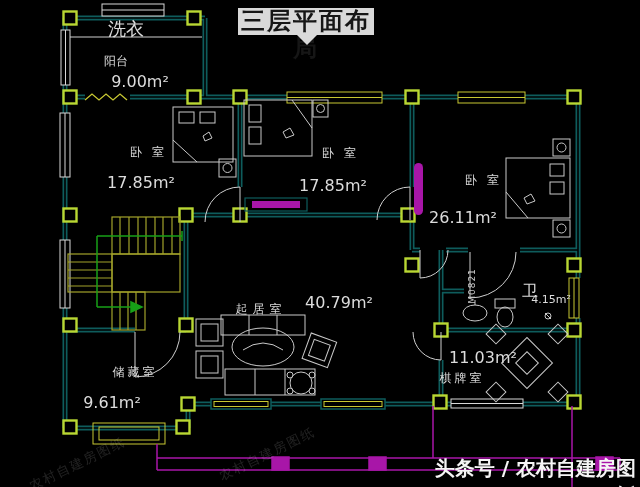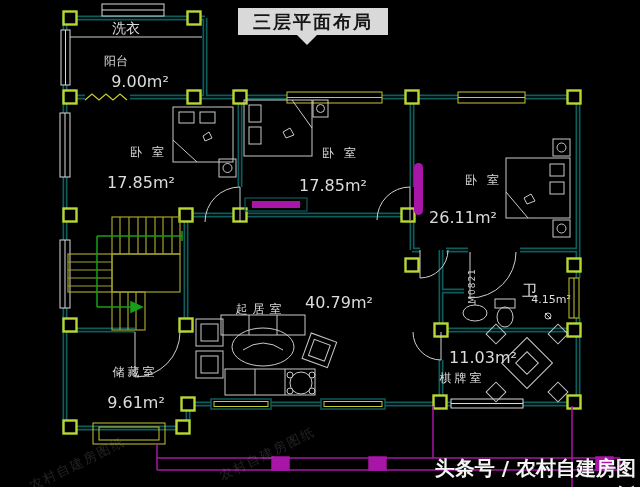--- a/index.html
+++ b/index.html
@@ -1,24 +1,24 @@
 <!DOCTYPE html>
 <html><head>
 <meta charset="utf-8">
 <style>
   html,body{margin:0;padding:0;background:#000;}
   #stage{position:relative;width:640px;height:487px;background:#000;overflow:hidden;
          font-family:"DejaVu Sans","Liberation Sans",sans-serif;}
   svg{position:absolute;left:0;top:0;}
   .lbl{position:absolute;transform:translate(-50%,-50%);color:#dcdcdc;white-space:nowrap;
        font-family:"DejaVu Sans","Liberation Sans",sans-serif;}
-  .fs11{font-size:11px}.fs12{font-size:16px}.fs13{font-size:14px}.fs14{font-size:12px}.fs15{font-size:12px}
+  .fs11{font-size:11px}.fs12{font-size:16px}.fs13{font-size:18px}.fs14{font-size:12px}.fs15{font-size:12px}
   .ls3{letter-spacing:3px}.ls5{letter-spacing:5px}.ls10{letter-spacing:10px}
-  .title-bubble{position:absolute;left:238px;top:8px;width:150px;height:27px;background:#d9d9d9;
-       color:#161616;font-size:18px;font-weight:700;line-height:27px;text-align:center;letter-spacing:2px;}
+  .title-bubble{position:absolute;left:238px;top:8px;width:136px;height:27px;background:#d9d9d9;
+       color:#161616;font-size:24px;font-weight:700;line-height:27px;text-align:center;letter-spacing:2px;}
   .title-bubble:after{content:"";position:absolute;left:58px;bottom:-10px;width:0;height:0;
        border:11px solid transparent;border-top-color:#d9d9d9;border-bottom:none;}
   .door-code{position:absolute;left:472px;top:286px;transform:translate(-50%,-50%) rotate(-90deg);
        font-size:9px;color:#cfcfcf;letter-spacing:1px;}
   .watermark{position:absolute;left:418px;top:455px;width:218px;text-align:right;
        font-size:20px;font-weight:700;color:#f5f5f5;}
   .ghost{position:absolute;color:#fff;opacity:.13;font-size:13px;letter-spacing:2px;
        transform:rotate(-26deg);}
 </style>
 </head>
@@ -250,21 +250,21 @@
 <div class="lbl fs14 ls10" style="left:344px;top:153px">卧室</div>
 <div class="lbl fs12" style="left:333px;top:185px">17.85m²</div>
 
 <div class="lbl fs14 ls10" style="left:487px;top:180px">卧室</div>
 <div class="lbl fs12" style="left:463px;top:217px">26.11m²</div>
 
 <div class="lbl fs15 ls5" style="left:261px;top:309px">起居室</div>
 <div class="lbl fs12" style="left:339px;top:302px">40.79m²</div>
 
 <div class="lbl fs14 ls3" style="left:135px;top:372px">储藏室</div>
-<div class="lbl fs12" style="left:136px;top:402px">9.61m²</div>
+<div class="lbl fs12" style="left:112px;top:402px">9.61m²</div>
 
 <div class="lbl fs12" style="left:530px;top:291px">卫</div>
 <div class="lbl fs11" style="left:551px;top:299px">4.15m²</div>
 
 <div class="lbl fs14 ls3" style="left:462px;top:378px">棋牌室</div>
 <div class="lbl fs12" style="left:483px;top:357px">11.03m²</div>
 
 <div class="door-code">M0821</div>
 
 <div class="ghost" style="left:25px;top:455px">农村自建房图纸</div>

